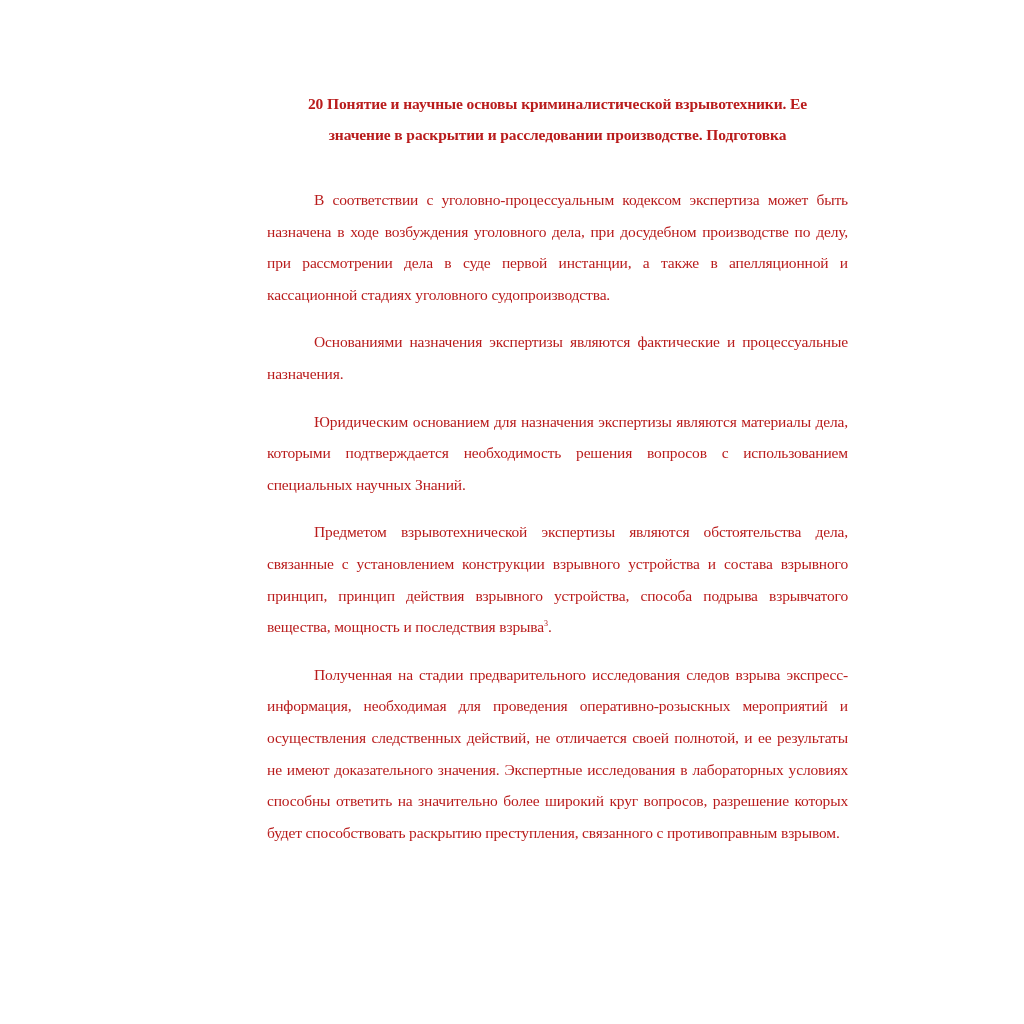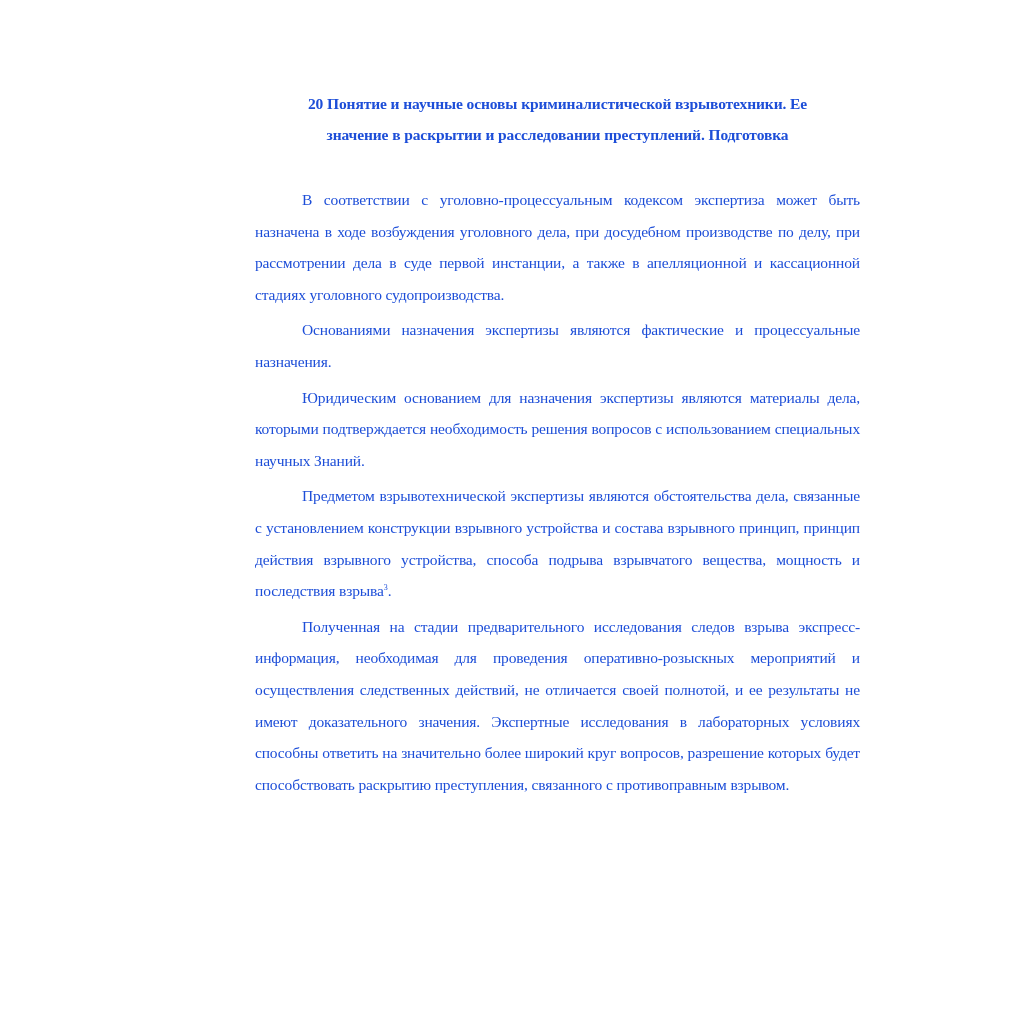--- a/index.html
+++ b/index.html
@@ -20,55 +20,55 @@
     width: 1024px;
     height: 1024px;
     background: #ffffff;
   }
   .content {
     position: absolute;
     left: 251px;
     top: 88px;
     width: 613px;
     font-family: "Liberation Serif", "DejaVu Serif", serif;
-    color: #1d4ed8;
+    color: #b91c1c;
   }
   .title {
     text-align: center;
     font-weight: bold;
     font-size: 15.5px;
     line-height: 31px;
     margin: 0 0 34px 0;
     letter-spacing: -0.1px;
   }
   .title span {
     display: block;
   }
   .para {
-    margin: 4px;
+    margin: 16px;
     font-size: 15.5px;
     line-height: 31.6px;
     text-align: justify;
     text-indent: 47px;
     letter-spacing: -0.15px;
   }
   sup {
     font-size: 8px;
     line-height: 0;
     vertical-align: 6px;
   }
 </style>
 </head>
 <body>
 
 <div class="page">
   <div class="content">
     <h1 class="title">
       <span>20 Понятие и научные основы криминалистической взрывотехники. Ее</span>
-      <span>значение в раскрытии и расследовании преступлений. Подготовка</span>
+      <span>значение в раскрытии и расследовании производстве. Подготовка</span>
     </h1>
 
     <p class="para">В соответствии с уголовно-процессуальным кодексом экспертиза может быть назначена в ходе возбуждения уголовного дела, при досудебном производстве по делу, при рассмотрении дела в суде первой инстанции, а также в апелляционной и кассационной стадиях уголовного судопроизводства.</p>
     <p class="para">Основаниями назначения экспертизы являются фактические и процессуальные назначения.</p>
     <p class="para">Юридическим основанием для назначения экспертизы являются материалы дела, которыми подтверждается необходимость решения вопросов с использованием специальных научных Знаний.</p>
     <p class="para"><span>Предметом взрывотехнической экспертизы являются обстоятельства дела, связанные с установлением конструкции взрывного устройства и состава взрывного принцип, принцип действия взрывного устройства, способа подрыва взрывчатого вещества, мощность и последствия взрыва</span><sup>3</sup><span>.</span></p>
     <p class="para">Полученная на стадии предварительного исследования следов взрыва экспресс-информация, необходимая для проведения оперативно-розыскных мероприятий и осуществления следственных действий, не отличается своей полнотой, и ее результаты не имеют доказательного значения. Экспертные исследования в лабораторных условиях способны ответить на значительно более широкий круг вопросов, разрешение которых будет способствовать раскрытию преступления, связанного с противоправным взрывом.</p>
   </div>
 </div>
 

